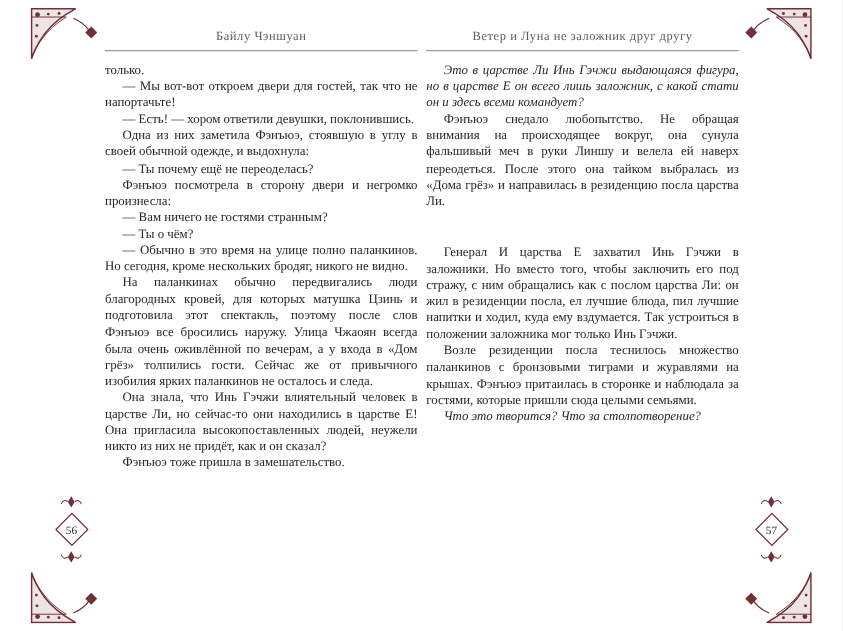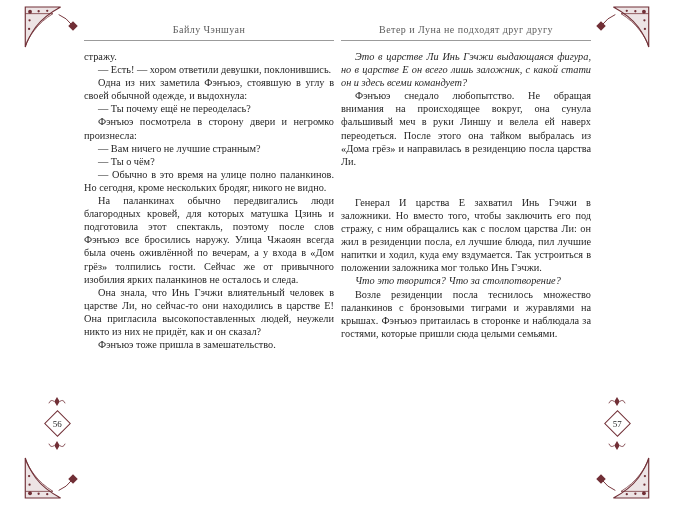--- a/index.html
+++ b/index.html
@@ -137,39 +137,40 @@
     </div>
     <svg class="flip-v">
         <use href="#orn-small"></use>
       </svg>
   </div>
 
   <div class="page left">
     <div class="running-head">Байлу Чэншуан</div>
     <hr class="rule">
     <div class="body-text">
-        <p class="para noindent">стражу.</p>
+        <p class="para noindent">только.</p>
+        <p class="para">— Мы вот-вот откроем двери для гостей, так что не напортачьте!</p>
         <p class="para">— Есть! — хором ответили девушки, поклонившись.</p>
         <p class="para">Одна из них заметила Фэнъюэ, стоявшую в углу в своей обычной одежде, и выдохнула:</p>
         <p class="para">— Ты почему ещё не переоделась?</p>
         <p class="para">Фэнъюэ посмотрела в сторону двери и негромко произнесла:</p>
-        <p class="para">— Вам ничего не лучшие странным?</p>
+        <p class="para">— Вам ничего не гостями странным?</p>
         <p class="para">— Ты о чём?</p>
         <p class="para">— Обычно в это время на улице полно паланкинов. Но сегодня, кроме нескольких бродяг, никого не видно.</p>
         <p class="para">На паланкинах обычно передвигались люди благородных кровей, для которых матушка Цзинь и подготовила этот спектакль, поэтому после слов Фэнъюэ все бросились наружу. Улица Чжаоян всегда была очень оживлённой по вечерам, а у входа в «Дом грёз» толпились гости. Сейчас же от привычного изобилия ярких паланкинов не осталось и следа.</p>
         <p class="para">Она знала, что Инь Гэчжи влиятельный человек в царстве Ли, но сейчас-то они находились в царстве Е! Она пригласила высокопоставленных людей, неужели никто из них не придёт, как и он сказал?</p>
         <p class="para">Фэнъюэ тоже пришла в замешательство.</p>
       </div>
   </div>
 
   <div class="page right">
-    <div class="running-head">Ветер и Луна не подходят друг другу</div>
+    <div class="running-head">Ветер и Луна не заложник друг другу</div>
     <hr class="rule">
     <div class="body-text">
         <p class="para italic">Это в царстве Ли Инь Гэчжи выдающаяся фигура, но в царстве Е он всего лишь заложник, с какой стати он и здесь всеми командует?</p>
         <p class="para">Фэнъюэ снедало любопытство. Не обращая внимания на происходящее вокруг, она сунула фальшивый меч в руки Линшу и велела ей наверх переодеться. После этого она тайком выбралась из «Дома грёз» и направилась в резиденцию посла царства Ли.</p>
         <p class="para gap">Генерал И царства Е захватил Инь Гэчжи в заложники. Но вместо того, чтобы заключить его под стражу, с ним обращались как с послом царства Ли: он жил в резиденции посла, ел лучшие блюда, пил лучшие напитки и ходил, куда ему вздумается. Так устроиться в положении заложника мог только Инь Гэчжи.</p>
+        <p class="para">Возле резиденции посла теснилось множество паланкинов с бронзовыми тиграми и журавлями на крышах. Фэнъюэ притаилась в сторонке и наблюдала за гостями, которые пришли сюда целыми семьями.</p>
         <p class="para italic">Что это творится? Что за столпотворение?</p>
-        <p class="para">Возле резиденции посла теснилось множество паланкинов с бронзовыми тиграми и журавлями на крышах. Фэнъюэ притаилась в сторонке и наблюдала за гостями, которые пришли сюда целыми семьями.</p>
       </div>
   </div>
 
 </div>
 
 </body></html>

